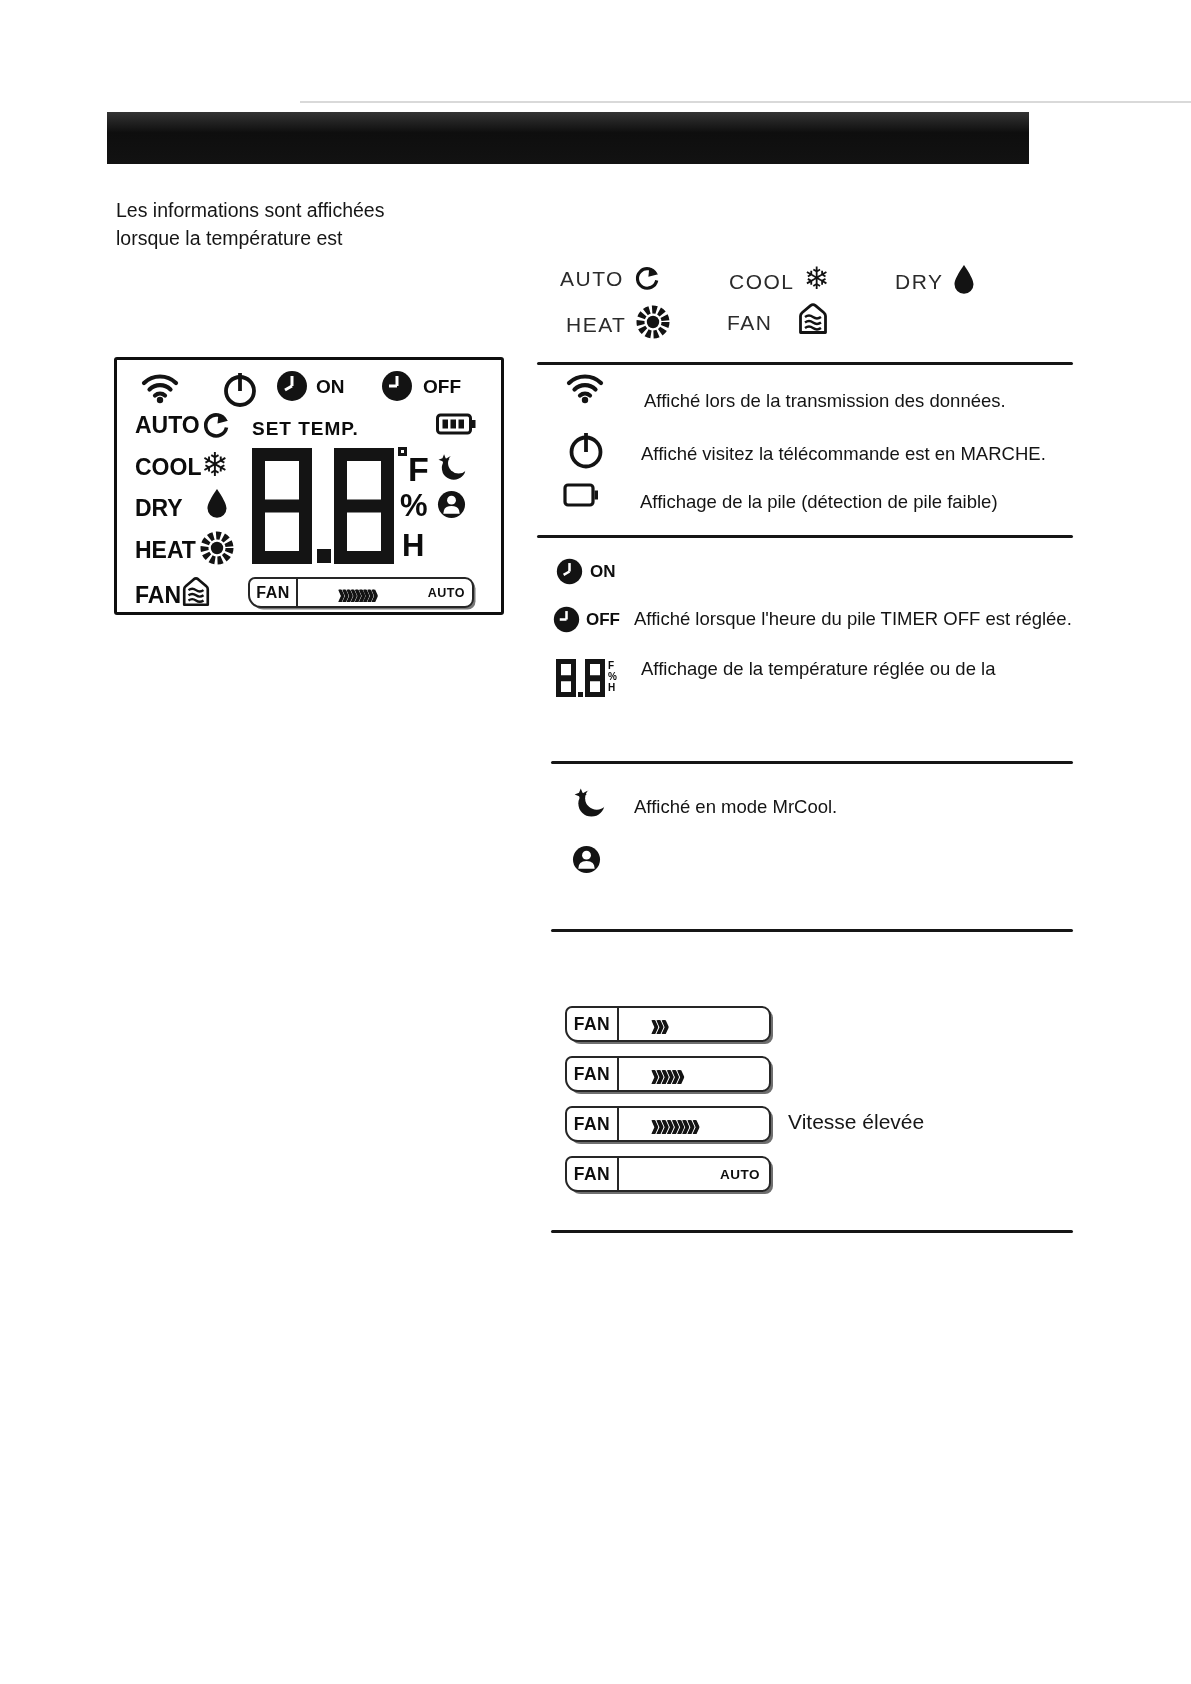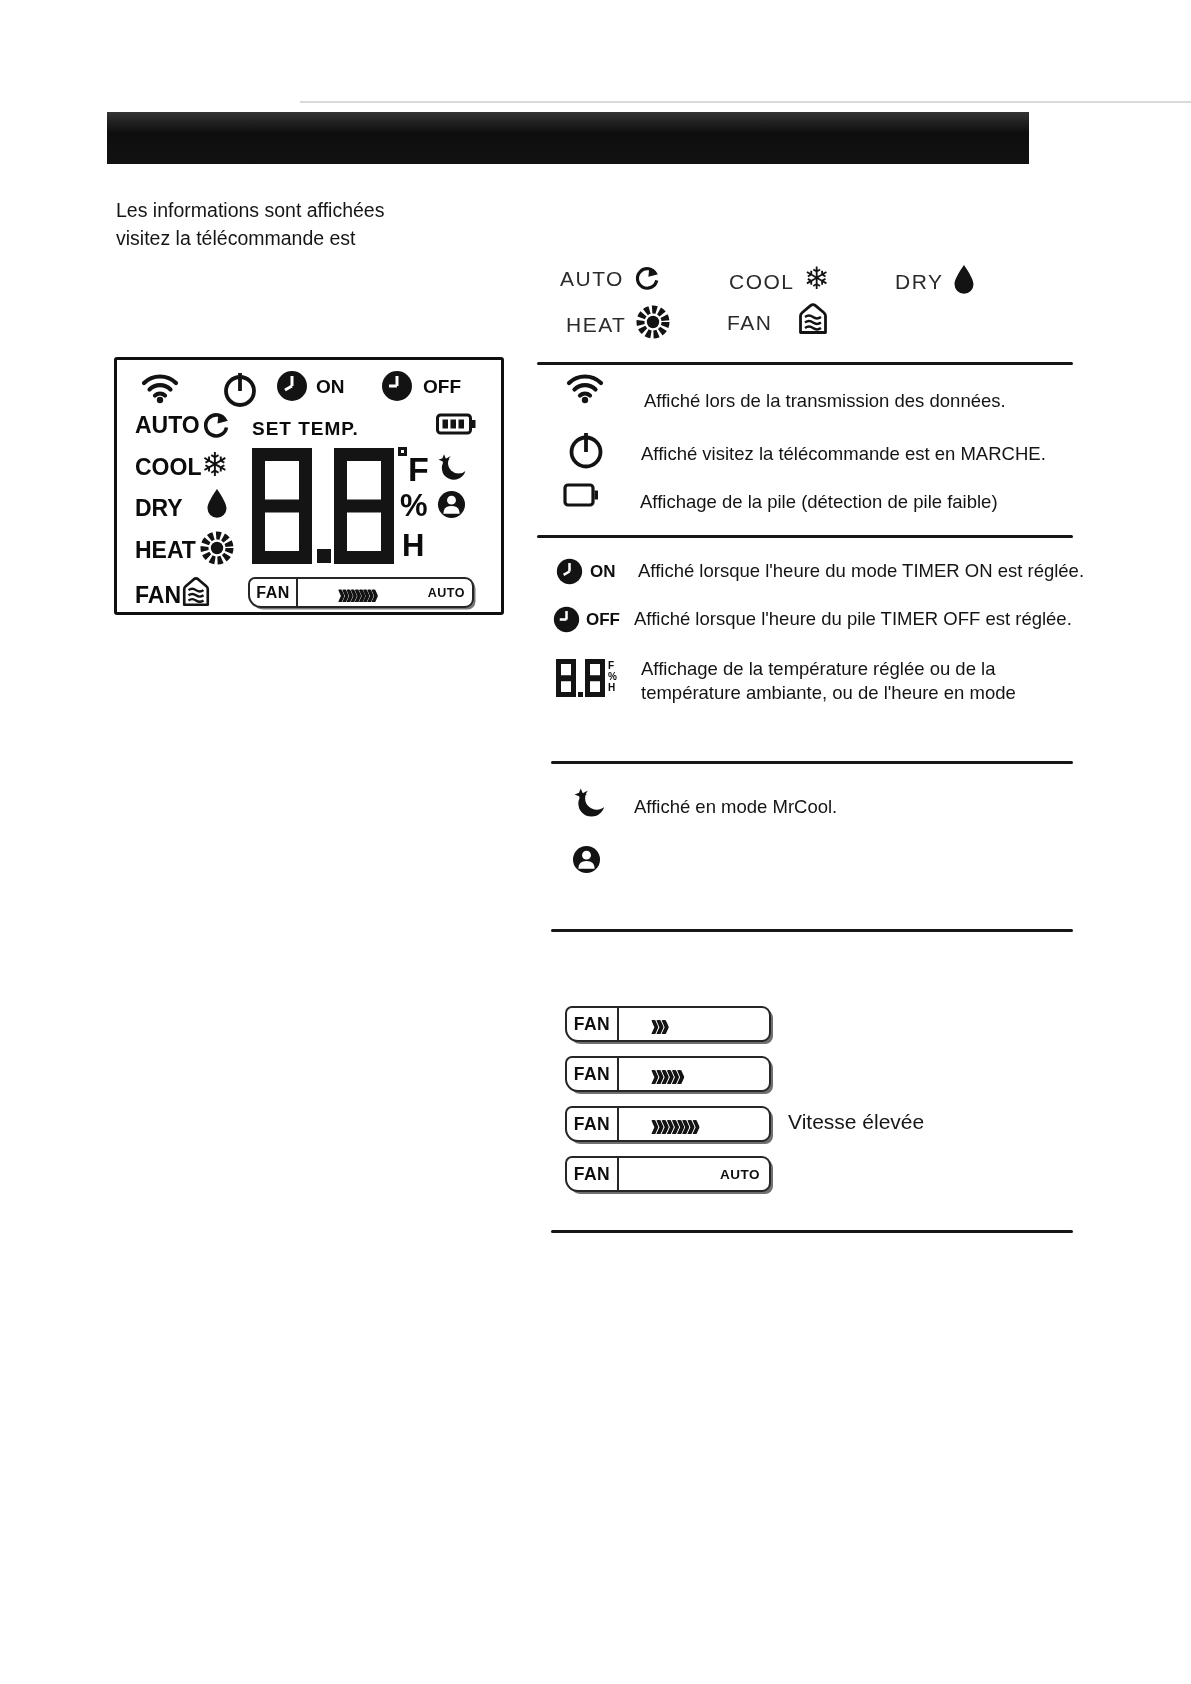--- a/index.html
+++ b/index.html
@@ -63,21 +63,21 @@
 </head>
 <body>
 
 <div class="page">
 
   <div class="top-artifact"></div>
   <div class="header-bar"></div>
 
   <div class="intro">
     <div>Les informations sont affichées</div>
-    <div>visitez la télécommande est</div>
+    <div>lorsque la température est</div>
   </div>
 
   <div class="legend-item" style="left:560px; top:266px;">
     <span class="legend-label">AUTO</span>
     <span>
       <svg width="28" height="26" viewBox="0 0 30 28">
           <path d="M24.5 8.5 A10.5 10.5 0 1 0 25.5 15.5" fill="none" stroke="#131313" stroke-width="3.4"></path>
           <path d="M17.5 1.5 L27 8.8 L16.5 11.5 Z" fill="#131313"></path>
         </svg>
     </span>
@@ -253,21 +253,20 @@
   <span class="item-text" style="left:640px; top:491px;">Affichage de la pile (détection de pile faible)</span>
 
   <span class="abs" style="left:556px; top:558px;">
     <svg width="27" height="27" viewBox="0 0 32 32">
         <circle cx="16" cy="16" r="15" fill="#131313"></circle>
         <path d="M16 16 L16 6" stroke="#fff" stroke-width="3"></path>
         <path d="M16 16 L9 20" stroke="#fff" stroke-width="3"></path>
       </svg>
   </span>
   <span class="timer-label" style="left:590px; top:562px;">ON</span>
-  <span class="item-text" style="left:638px; top:560px;">Affiché lorsque l'heure du mode TIMER ON est réglée.</span>
 
   <span class="abs" style="left:553px; top:606px;">
     <svg width="27" height="27" viewBox="0 0 32 32">
         <circle cx="16" cy="16" r="15" fill="#131313"></circle>
         <path d="M16 16 L16 6" stroke="#fff" stroke-width="3"></path>
         <path d="M16 16 L8 16" stroke="#fff" stroke-width="3"></path>
       </svg>
   </span>
   <span class="timer-label" style="left:586px; top:610px;">OFF</span>
   <span class="item-text" style="left:634px; top:608px;">Affiché lorsque l'heure du pile TIMER OFF est réglée.</span>
@@ -276,21 +275,20 @@
     <div class="seg small" style="left:0; top:7px; width:20px; height:38px;"></div>
     <div class="dpt" style="left:22px; top:40px; width:5px; height:5px;"></div>
     <div class="seg small" style="left:29px; top:7px; width:20px; height:38px;"></div>
     <div class="units-col" style="left:52px; top:8px;">
       <span>F</span>
       <span>%</span>
       <span>H</span>
     </div>
   </div>
   <span class="item-text" style="left:641px; top:658px;">Affichage de la température réglée ou de la</span>
-  <span class="item-text" style="left:641px; top:682px;">température ambiante, ou de l'heure en mode</span>
 
   <span class="abs" style="left:573px; top:786px;">
     <svg width="33" height="33" viewBox="0 0 34 34">
         <circle cx="19" cy="18" r="13.5" fill="#131313"></circle>
         <circle cx="24.5" cy="12.5" r="12" fill="#ffffff"></circle>
         <path d="M8 2.5 L9.8 7 L14.3 8.8 L9.8 10.6 L8 15.1 L6.2 10.6 L1.7 8.8 L6.2 7 Z" fill="#131313"></path>
       </svg>
   </span>
   <span class="item-text" style="left:634px; top:796px;">Affiché en mode MrCool.</span>
 

